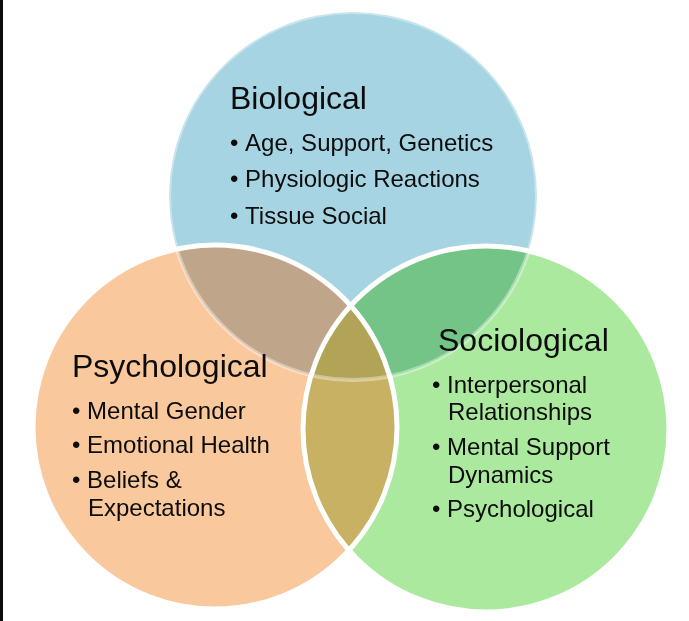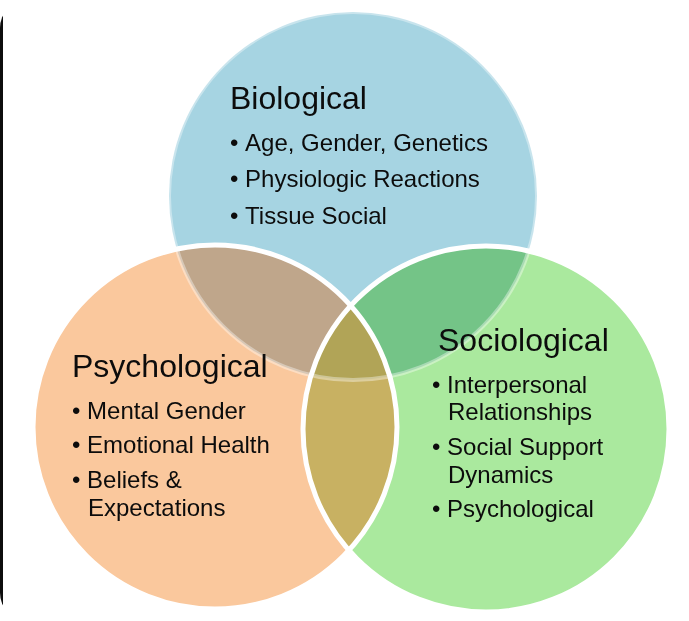--- a/index.html
+++ b/index.html
@@ -44,21 +44,21 @@
 
   #bio-group   { left: 230px; top: 80px;  width: 290px; }
   #bio-group ul.bullets li { margin-bottom: 9px; }
   #psy-group   { left: 72px;  top: 348px; width: 207px; }
   #soc-group   { left: 432px; top: 322px; width: 202px; }
   #soc-group .circle-title { margin-left: 6px; }
 </style>
 </head>
 <body>
 
-<div id="screen" style="background: rgb(255, 255, 255); border-radius: 28px;">
+<div id="screen" style="background: rgb(255, 255, 255);">
 
   <svg class="venn" width="689" height="621" viewBox="0 0 689 621">
     <defs>
       <clipPath id="clip-bio">
           <circle cx="353" cy="196" r="184"></circle>
         </clipPath>
       <clipPath id="clip-psy">
           <circle cx="215" cy="427" r="182"></circle>
         </clipPath>
       <clipPath id="clip-soc">
@@ -80,38 +80,38 @@
 
     <circle cx="353" cy="196" r="184" fill="none" stroke="rgba(255,255,255,0.38)" stroke-width="4"></circle>
 
     <circle cx="215" cy="427" r="182" fill="none" stroke="#ffffff" stroke-width="5"></circle>
     <circle cx="486" cy="429" r="183" fill="none" stroke="#ffffff" stroke-width="5"></circle>
   </svg>
 
   <div id="bio-group" class="label-group">
     <div class="circle-title">Biological</div>
     <ul class="bullets">
-      <li>Age, Gender, Genetics</li>
+      <li>Age, Support, Genetics</li>
       <li>Physiologic Reactions</li>
       <li>Tissue Social</li>
     </ul>
   </div>
 
   <div id="psy-group" class="label-group">
     <div class="circle-title">Psychological</div>
     <ul class="bullets">
       <li>Mental Gender</li>
       <li>Emotional Health</li>
       <li>Beliefs &amp; Expectations</li>
     </ul>
   </div>
 
   <div id="soc-group" class="label-group">
     <div class="circle-title">Sociological</div>
     <ul class="bullets">
       <li>Interpersonal Relationships</li>
-      <li>Social Support Dynamics</li>
+      <li>Mental Support Dynamics</li>
       <li>Psychological</li>
     </ul>
   </div>
 
   <div id="left-border" style="background: rgb(13, 13, 13);"></div>
 </div>
 
 </body></html>

